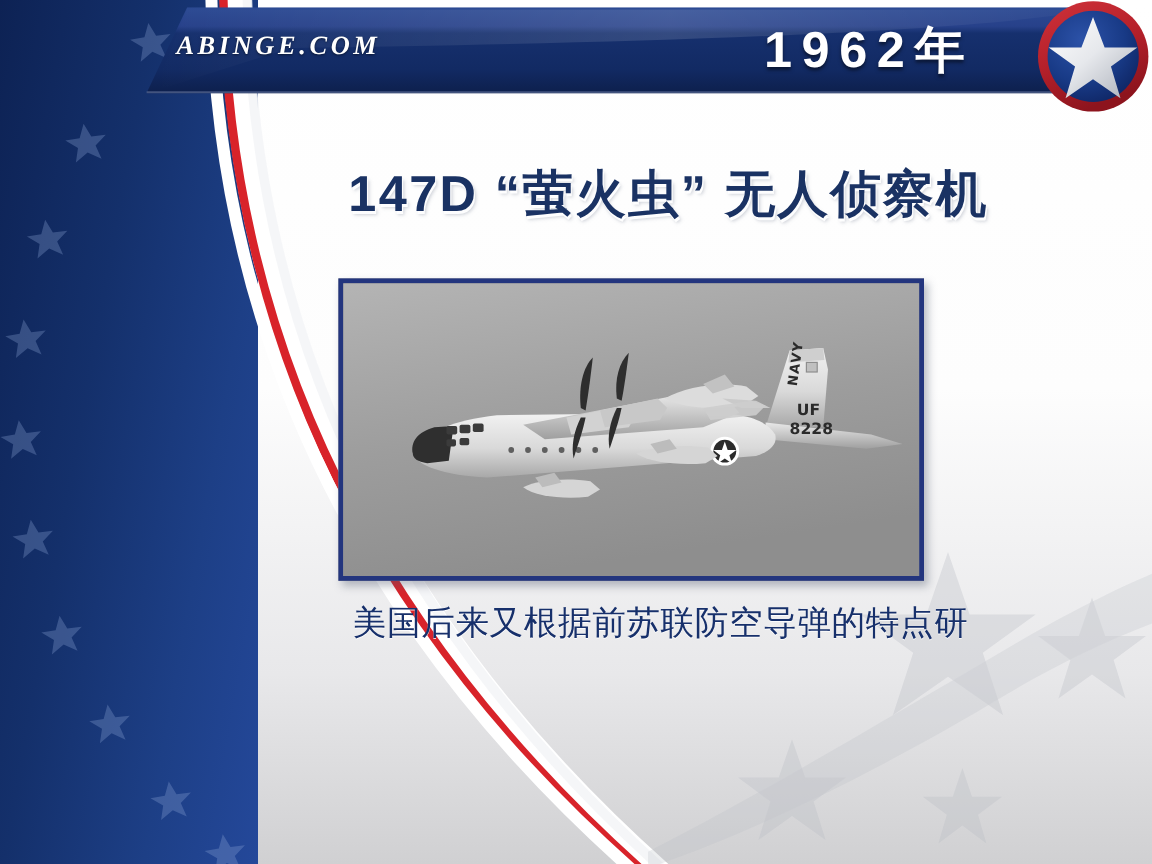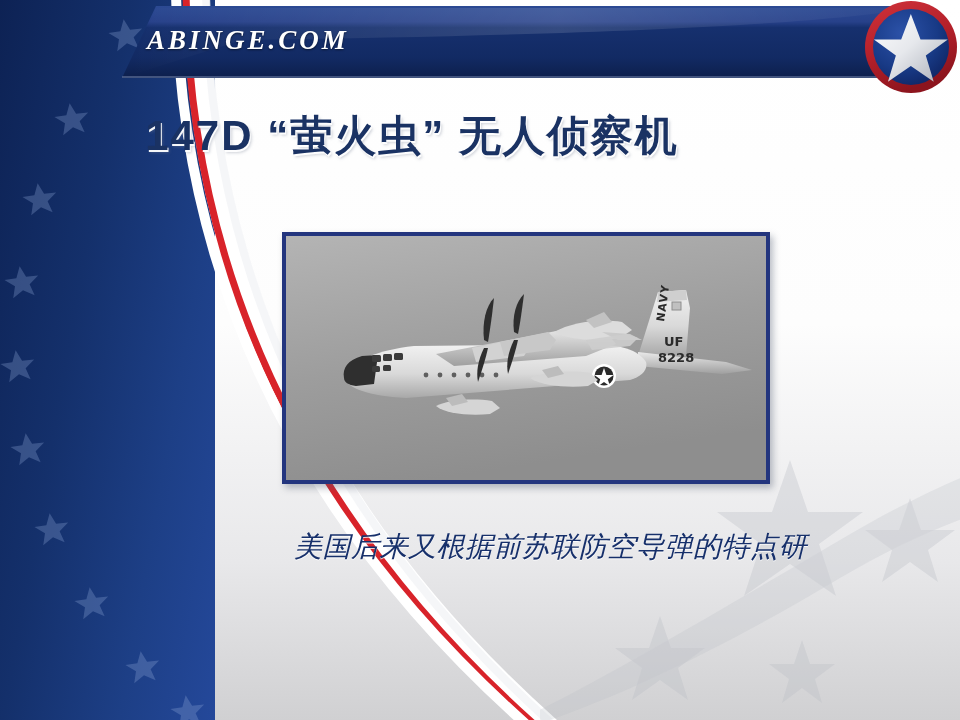--- a/index.html
+++ b/index.html
@@ -21,45 +21,45 @@
   .arcs{position:absolute;left:0;top:0;width:960px;height:720px;}
 
   
   .watermark{position:absolute;right:0;bottom:0;width:420px;height:300px;opacity:.55;}
 
   
   .banner{position:absolute;left:122px;top:6px;width:790px;height:72px;}
   .banner-shape{position:absolute;inset:0;}
   .logo{position:absolute;left:25px;top:19px;
     font-family:"Liberation Serif","DejaVu Serif",serif;
-    font-style:italic;font-weight:700;font-size:27px;color:#ffffff;
+    font-style:italic;font-weight:700;font-size:22px;color:#ffffff;
     letter-spacing:3px;text-shadow:0 1px 2px rgba(0,0,0,.55);white-space:nowrap;}
   .year{position:absolute;right:100px;top:8px;
     font-weight:700;font-size:42px;color:#ffffff;letter-spacing:8px;
     text-shadow:0 2px 3px rgba(0,0,0,.5);white-space:nowrap;}
 
   
   .emblem{position:absolute;left:862px;top:-2px;width:98px;height:98px;}
 
   
-  .title{position:absolute;left:0;top:108px;width:824px;text-align:center;
+  .title{position:absolute;left:0;top:134px;width:824px;text-align:right;
     font-size:42px;font-weight:700;color:#1a3263;letter-spacing:2px;
     text-shadow:1px 2px 0 rgba(255,255,255,.95),2px 3px 3px rgba(120,130,150,.35);
     white-space:nowrap;}
 
   
   .photo-frame{position:absolute;left:282px;top:232px;width:488px;height:252px;
     border:4px solid #23357e;background:#9a9a9a;box-sizing:border-box;
     box-shadow:3px 4px 7px rgba(80,90,110,.40);overflow:hidden;}
   .photo-frame svg{display:block;width:100%;height:100%;}
 
   
-  .body-text{position:absolute;left:238px;top:528px;width:660px;
+  .body-text{position:absolute;left:238px;top:500px;width:660px;
     font-size:28px;line-height:1.38;color:#17306b;letter-spacing:.5px;
-    text-shadow:0 1px 0 rgba(255,255,255,.8);font-style:italic;}
+    text-shadow:0 1px 0 rgba(255,255,255,.8);}
   .body-text .ln{white-space:nowrap;}
   .body-text .ln.first{text-indent:56px;}
 </style>
 </head>
 <body>
 
 <div class="slide">
 
   <div class="left-band">
     <svg class="stars" viewBox="0 0 215 720" preserveAspectRatio="none">
@@ -119,20 +119,21 @@
           <stop offset="0%" stop-color="#ffffff" stop-opacity=".00"></stop>
           <stop offset="55%" stop-color="#ffffff" stop-opacity=".13"></stop>
           <stop offset="100%" stop-color="#ffffff" stop-opacity=".02"></stop>
         </linearGradient>
       </defs>
       <path d="M34,0 L790,0 L790,72 L0,72 Z" fill="url(#bg1)"></path>
       <path d="M34,2 L788,2 C700,20 420,30 120,34 L6,70 Z" fill="url(#sheen)"></path>
       <path d="M0,70 L790,70 L790,72 L0,72 Z" fill="#6f7fa8" opacity=".55"></path>
     </svg>
     <div class="logo">ABINGE.COM</div>
+    <div class="year">1962年</div>
   </div>
 
   <svg class="emblem" viewBox="0 0 98 98">
     <defs>
       <radialGradient id="discg" cx="38%" cy="32%" r="78%">
         <stop offset="0%" stop-color="#2c52a8"></stop>
         <stop offset="60%" stop-color="#183a86"></stop>
         <stop offset="100%" stop-color="#0e2360"></stop>
       </radialGradient>
       <linearGradient id="starg" x1="0" y1="0" x2="1" y2="1">

